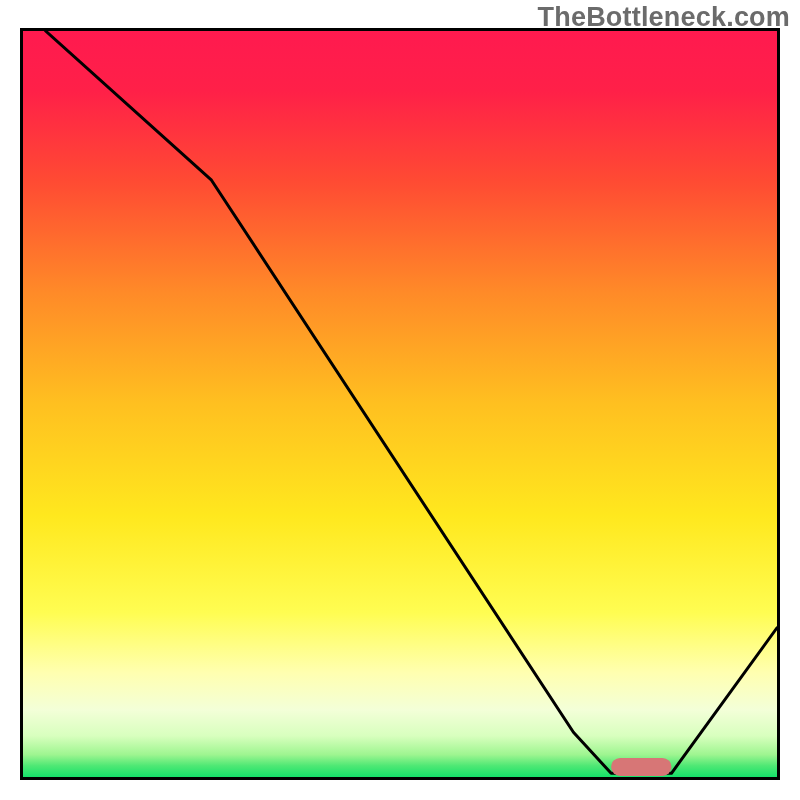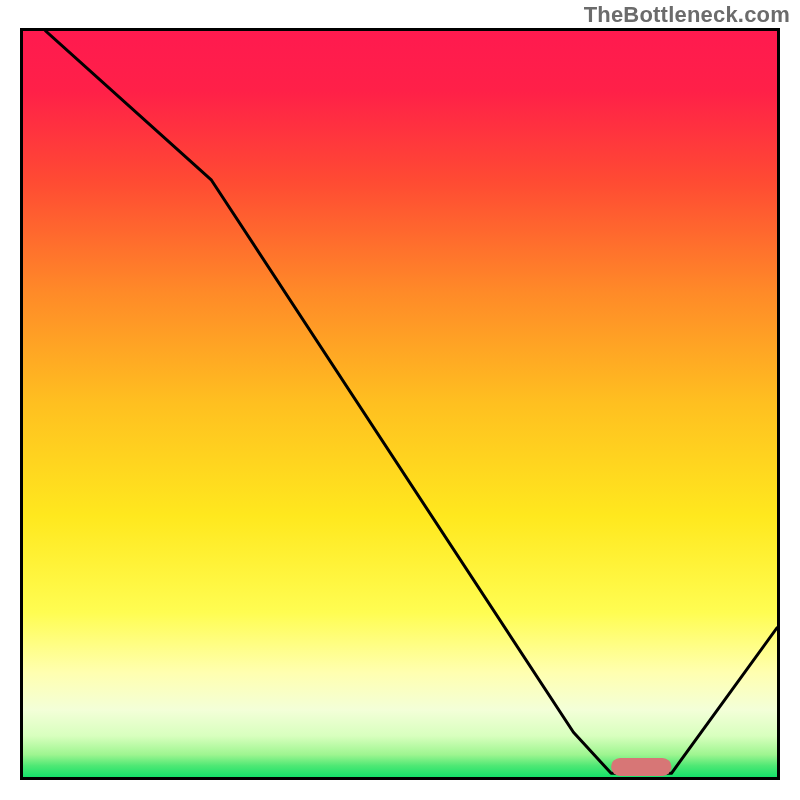--- a/index.html
+++ b/index.html
@@ -12,21 +12,21 @@
   }
   .container {
     position: relative;
     width: 800px;
     height: 800px;
   }
   .watermark {
     position: absolute;
     top: 2px;
     right: 10px;
-    font-size: 22px;
+    font-size: 27px;
     font-weight: bold;
     color: #6b6b6b;
     letter-spacing: 0.2px;
     z-index: 6;
   }
   .plot-outer {
     position: absolute;
     left: 20px;
     top: 28px;
     width: 760px;

